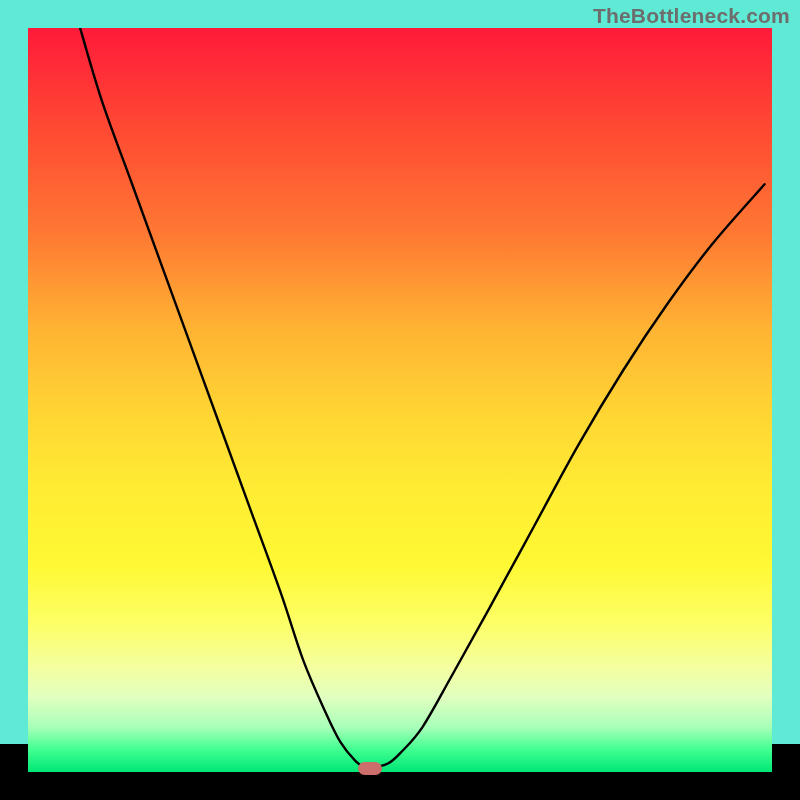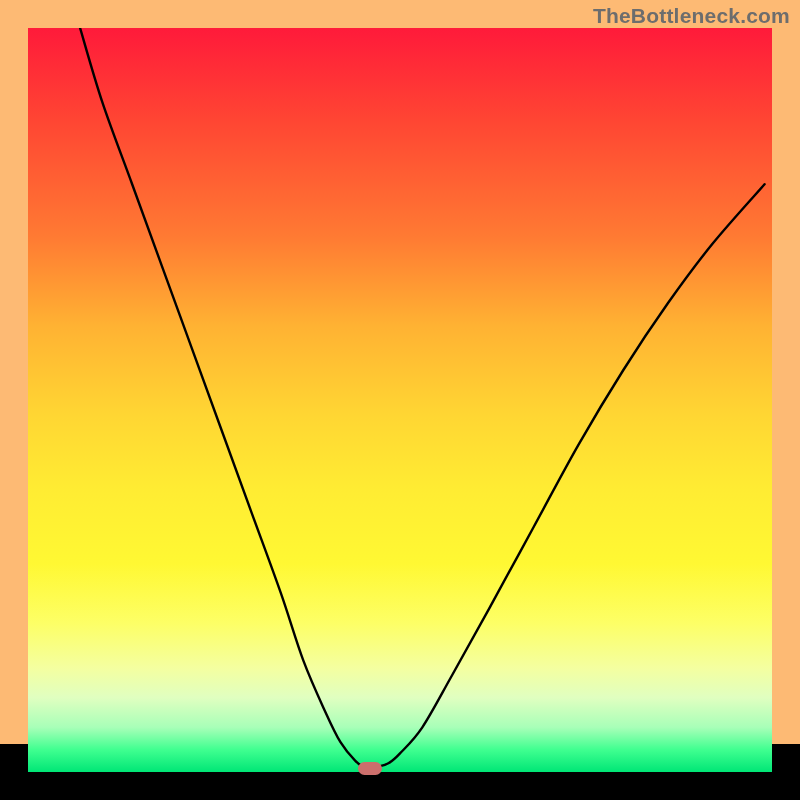--- a/index.html
+++ b/index.html
@@ -7,21 +7,21 @@
     padding: 0;
     width: 800px;
     height: 800px;
     background: #000;
     overflow: hidden;
   }
   .chart-container {
     position: relative;
     width: 800px;
     height: 744px;
-    background: #fdba74;
+    background: #5eead4;
   }
   .plot-area {
     position: absolute;
     left: 28px;
     top: 28px;
     width: 744px;
     height: 744px;
     background: linear-gradient(to bottom,
       #ff1a3a 0%,
       #ff4433 12%,

